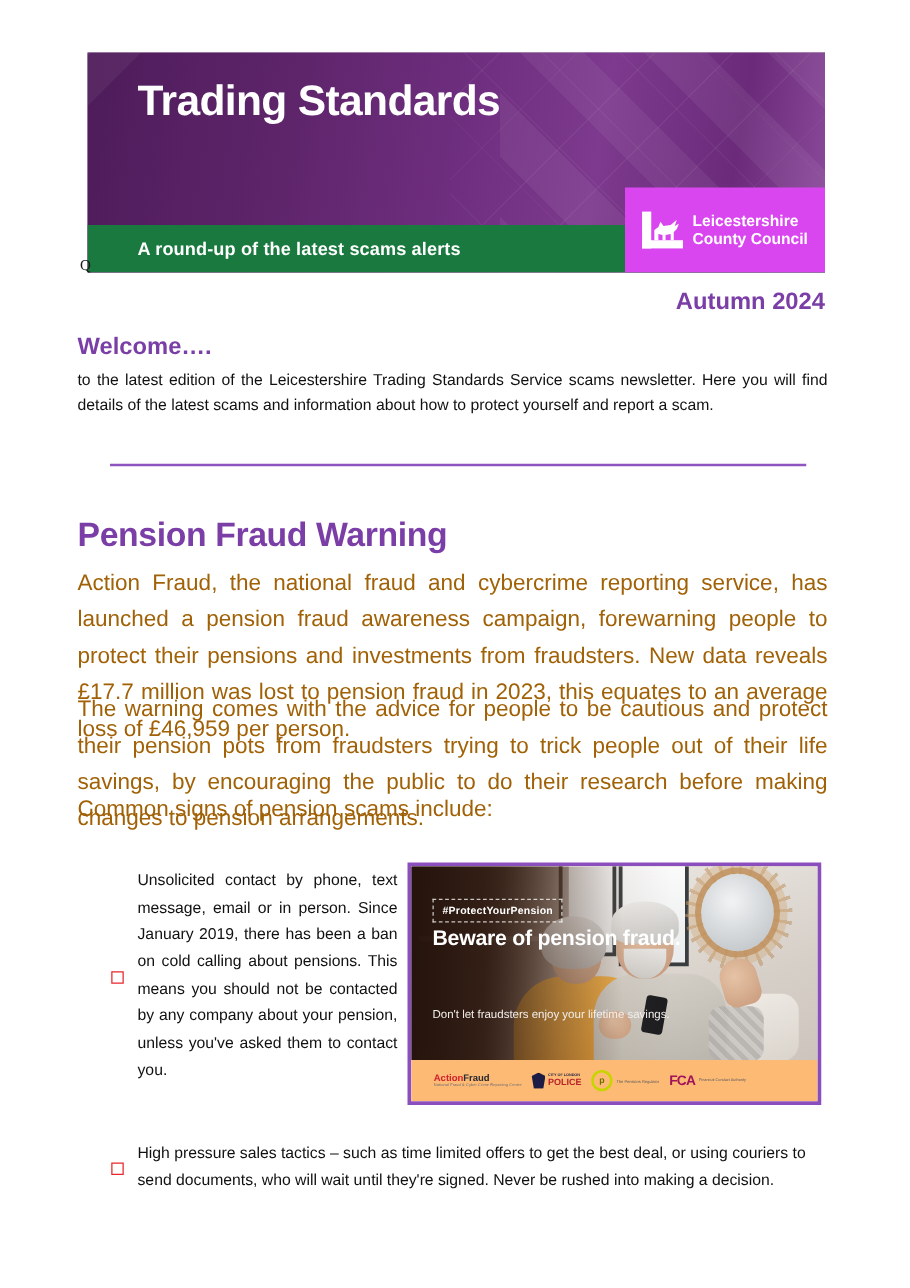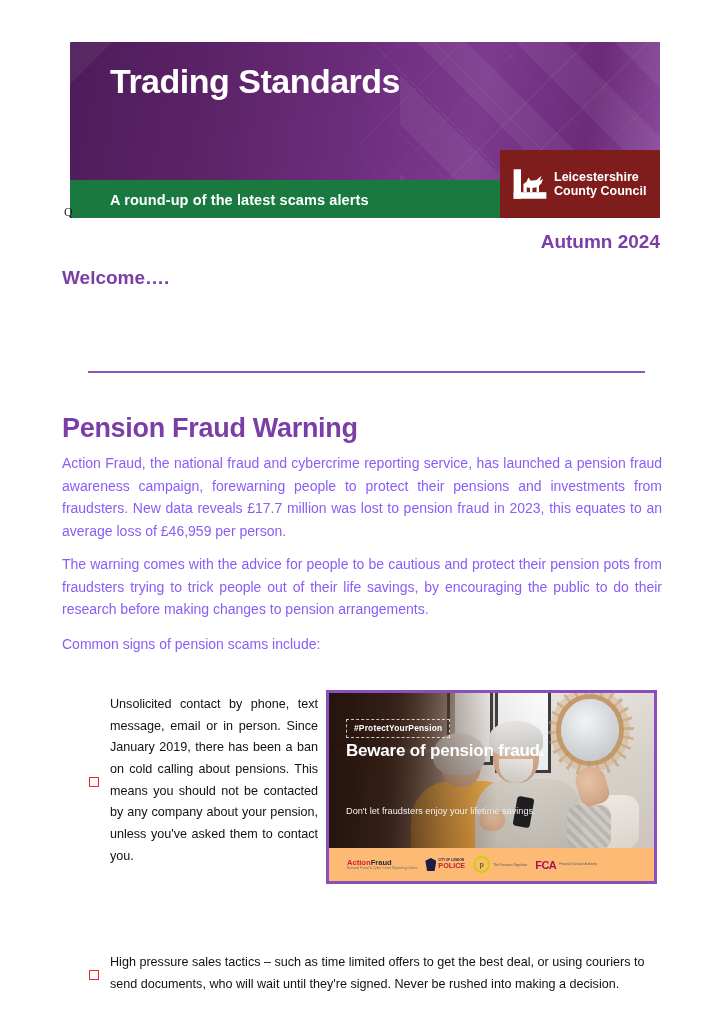--- a/index.html
+++ b/index.html
@@ -98,21 +98,21 @@
     color: #ffffff;
     white-space: nowrap;
     letter-spacing: 0.1px;
   }
   .mh-logo-block {
     position: absolute;
     right: 0;
     bottom: 0;
     width: 160px;
     height: 68px;
-    background: #7f1d1d;
+    background: #d946ef;
     display: flex;
     align-items: center;
     gap: 6px;
     padding-left: 12px;
     box-sizing: border-box;
   }
   .mh-logo-mark { width: 36px; height: 34px; flex: 0 0 auto; }
   .mh-logo-text {
     color: #ffffff;
     font-size: 12.5px;
@@ -177,24 +177,24 @@
     top: 413px;
     font-size: 27px;
     font-weight: bold;
     color: #7a3ea6;
     letter-spacing: -0.3px;
   }
   .para {
     position: absolute;
     left: 62px;
     width: 600px;
-    font-size: 14px;
+    font-size: 18px;
     line-height: 1.62;
     text-align: justify;
-    color: #8b5cf6;
+    color: #a16207;
   }
   .para-1 { top: 452px; }
   .para-2 { top: 553px; }
   .para-3 { top: 633px; text-align: left; }
 
   
   .bullet {
     position: absolute;
     display: flex;
     align-items: center;
@@ -218,21 +218,21 @@
     left: 89px;
     top: 694px;
     width: 232px;
   }
   .bullet-1 .bullet-text {
     width: 208px;
     text-align: justify;
   }
   .bullet-2 {
     left: 89px;
-    top: 952px;
+    top: 912px;
     width: 580px;
   }
   .bullet-2 .bullet-text {
     width: 558px;
     text-align: left;
   }
 
   
   .campaign-frame {
     position: absolute;
@@ -469,20 +469,21 @@
         <div>County Council</div>
       </div>
     </div>
   </div>
 
   <div class="stray-char">Q</div>
 
   <div class="issue-date">Autumn 2024</div>
 
   <div class="welcome-heading">Welcome….</div>
+  <div class="welcome-body">to the latest edition of the Leicestershire Trading Standards Service scams newsletter. Here you will find details of the latest scams and information about how to protect yourself and report a scam.</div>
   <div class="divider"></div>
 
   <div class="article-heading">Pension Fraud Warning</div>
 
   <div class="para para-1">Action Fraud, the national fraud and cybercrime reporting service, has launched a pension fraud awareness campaign, forewarning people to protect their pensions and investments from fraudsters. New data reveals £17.7 million was lost to pension fraud in 2023, this equates to an average loss of £46,959 per person.</div>
   <div class="para para-3">Common signs of pension scams include:</div>
   <div class="para para-2">The warning comes with the advice for people to be cautious and protect their pension pots from fraudsters trying to trick people out of their life savings, by encouraging the public to do their research before making changes to pension arrangements.</div>
 
   <div class="bullet bullet-1">
     <span class="bullet-mark"></span>

